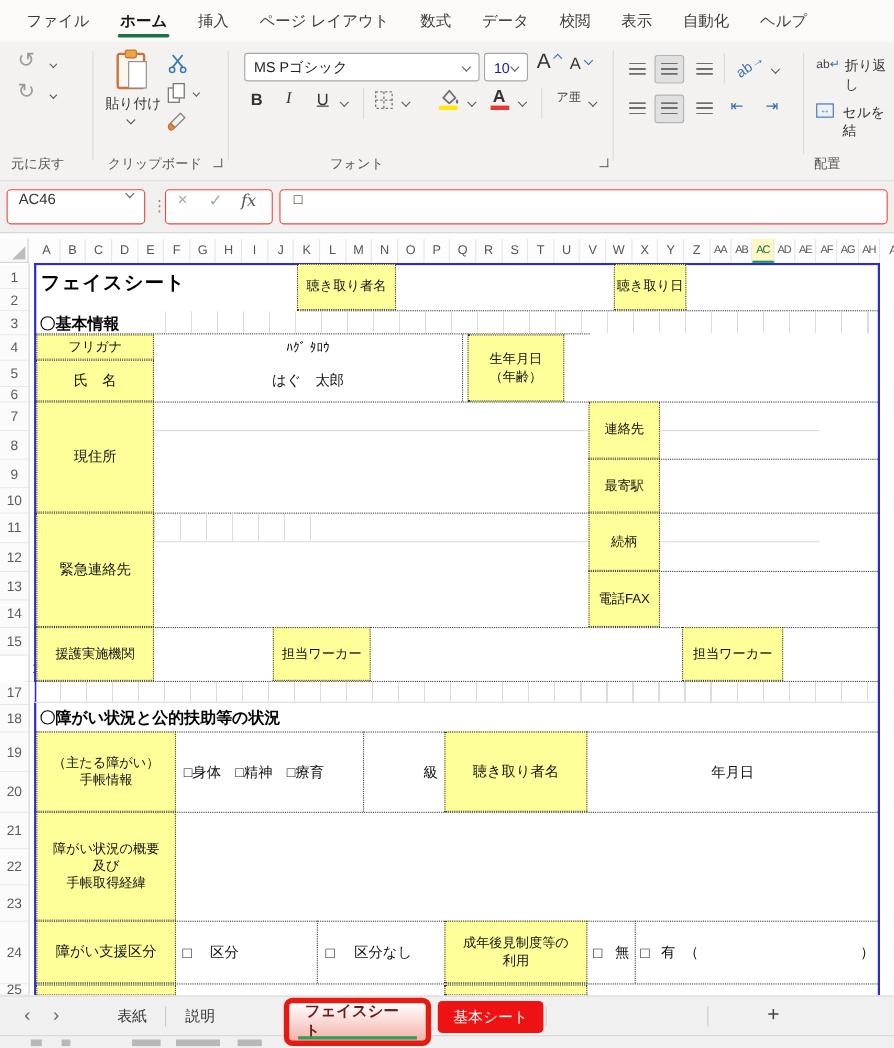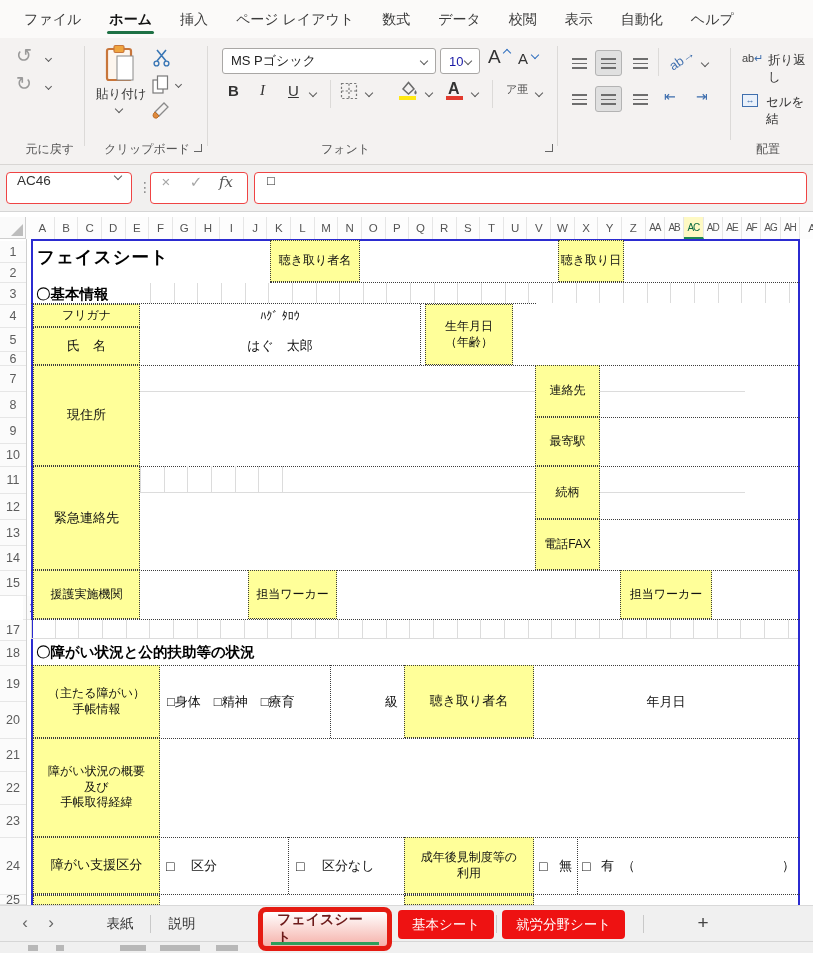--- a/index.html
+++ b/index.html
@@ -6,21 +6,21 @@
 html,body{width:813px;height:953px;overflow:hidden}
 body{font-family:"Liberation Sans","DejaVu Sans",sans-serif;background:#fff;position:relative;color:#222}
 
 .menubar{position:absolute;left:0;top:0;width:813px;height:38px;background:#FBFAF9;display:flex;align-items:center;padding-left:10px}
 .mtab{padding:0 14px;font-size:14px;color:#3b3b3b;height:38px;line-height:38px;position:relative;white-space:nowrap}
 .mtab.active{font-weight:bold;color:#141414}
 .mtab.active::after{content:"";position:absolute;left:12px;right:12px;bottom:4px;height:3px;background:#1E7145;border-radius:2px}
 
 .ribbon{position:absolute;left:0;top:38px;width:813px;height:127px;background:#F4F2F1;border-bottom:1px solid #D8D6D4;overflow:hidden}
 .vdiv{position:absolute;top:8px;height:100px;width:1px;background:#DCDAD8}
-.grp-label{position:absolute;top:103px;font-size:12px;color:#555;text-align:right;white-space:nowrap}
+.grp-label{position:absolute;top:103px;font-size:12px;color:#555;text-align:left;white-space:nowrap}
 .chev{display:inline-block;width:6px;height:6px;border-right:1.5px solid #5c5c5c;border-bottom:1.5px solid #5c5c5c;transform:rotate(45deg)}
 .chev.blue{border-color:#2F6FBF}
 .launch{position:absolute;width:8px;height:8px;border-right:1.5px solid #666;border-bottom:1.5px solid #666}
 .ric{position:absolute;font-size:19px;color:#9a9a9a}
 .combo{position:absolute;background:#fff;border:1px solid #A9A7A5;border-radius:3px;font-size:13px;color:#222;display:flex;align-items:center;padding:0 8px}
 .combo .chev{margin-left:auto}
 .btxt{position:absolute;font-size:15px;color:#333}
 .lns{display:inline-block;width:15px;height:11px;background:repeating-linear-gradient(to bottom,#6e6e6e 0 1.6px,transparent 1.6px 4.7px)}
 .selbtn{position:absolute;background:#E0E0E0;border:1px solid #B3B3B3;border-radius:3px;padding:4px 5px 2px 5px}
 .unsel{position:absolute;padding:5px 6px 3px 6px}
@@ -393,21 +393,20 @@
   <span class="tdiv" style="left:150px"></span>
   <span class="stab" style="left:158px;width:48px">説明</span>
   <div class="anno" style="left:258px;width:134px">
     <div class="atab">
       <span>フェイスシート</span>
       <div class="greenline"></div>
     </div>
   </div>
   <span class="redtab" style="left:398px">基本シート</span>
   <span class="tdiv" style="left:496px"></span>
-  <span class="redtab" style="left:502px">就労分野シート</span>
   <span class="tdiv" style="left:643px"></span>
   <span class="plus" style="left:688px">+</span>
 </div>
 
 <div class="statusbar">
   <span class="frag" style="left:28px;width:10px"></span>
   <span class="frag" style="left:56px;width:8px"></span>
   <span class="frag" style="left:120px;width:26px"></span>
   <span class="frag" style="left:160px;width:40px"></span>
   <span class="frag" style="left:216px;width:22px"></span>

